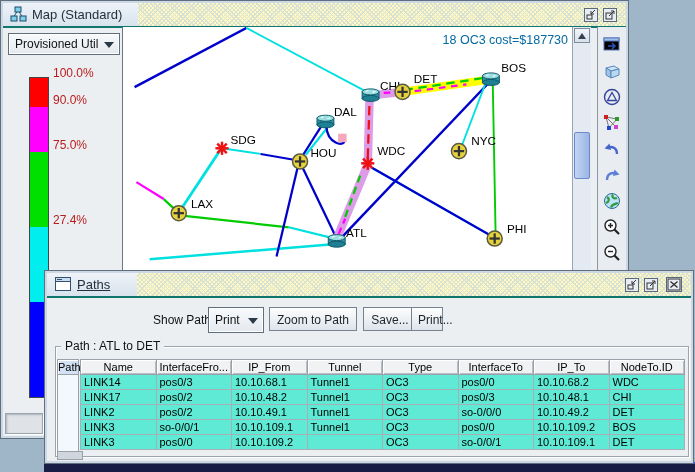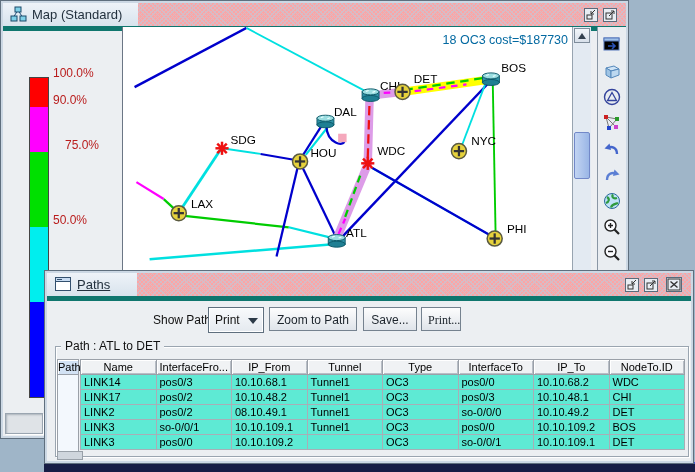--- a/index.html
+++ b/index.html
@@ -3,21 +3,21 @@
 <meta charset="utf-8">
 <style>
   html,body{margin:0;padding:0;}
   #root{position:relative;width:695px;height:472px;background:#9fb5c8;
         font-family:"Liberation Sans",sans-serif;overflow:hidden;}
   .abs{position:absolute;}
   
   .iframe{background:#eceff2;border:1px solid #5f6f7e;
           box-shadow:inset 0 0 0 2px #ccd8e4;}
   .titlebar{position:absolute;left:2px;top:2px;right:2px;height:23px;
-            background:#fca5a5;border-bottom:5px solid #0f766e;overflow:hidden;}
+            background:#fef9c3;border-bottom:2px solid #0f766e;overflow:hidden;}
   .titlebar .dither{position:absolute;inset:0;
      background-image:repeating-linear-gradient(45deg,#bccee0 0 1px,transparent 1px 3px),
                       repeating-linear-gradient(-45deg,#bccee0 0 1px,transparent 1px 3px);
      opacity:.55;}
   .titleplain{position:absolute;left:0;top:0;bottom:0;
      background:linear-gradient(#eef3f8,#d8e3ed);}
   .title-text{position:absolute;top:4px;font-size:13px;color:#23313e;white-space:nowrap;}
   .tbtn{position:absolute;top:5px;width:14px;height:14px;background:#e8edf3;
         border:1px solid #5a6a7a;box-sizing:border-box;cursor:pointer;}
   .tbtn svg{display:block;}
@@ -106,32 +106,36 @@
           </svg>
       </span>
       <span class="tbtn" style="left:600px;">
         <svg width="12" height="12" viewBox="0 0 12 12">
             <rect x="2" y="4" width="6" height="6" fill="none" stroke="#333"></rect>
             <path d="M5 7 L10 2 M10 2 l-3 0 M10 2 l0 3" stroke="#333" fill="none"></path>
           </svg>
       </span>
     </div>
 
+    <div class="combo" style="left:7px;top:32px;width:110px;height:20px;">
+      <span class="val">Provisioned Util</span>
+      <span class="arr"></span>
+    </div>
     <div id="legend-bar">
         <div class="leg-seg" style="height: 29px; background: rgb(255, 0, 0);"></div>
         <div class="leg-seg" style="height: 45px; background: rgb(255, 0, 255);"></div>
         <div class="leg-seg" style="height: 75px; background: rgb(0, 224, 0);"></div>
         <div class="leg-seg" style="height: 75px; background: rgb(0, 238, 238);"></div>
         <div class="leg-seg" style="height: 95px; background: rgb(0, 0, 255);"></div>
       </div>
     <div id="legend-labels">
         <div class="leg-label" style="top: 65px;">100.0%</div>
         <div class="leg-label" style="top: 92px;">90.0%</div>
-        <div class="leg-label" style="top: 137px; margin-left: 12px;">75.0%</div>
-        <div class="leg-label" style="top: 212px;">50.0%</div>
+        <div class="leg-label" style="top: 137px;">75.0%</div>
+        <div class="leg-label" style="top: 212px;">27.4%</div>
       </div>
 
     <div id="map-canvas-wrap">
       <svg id="map-canvas" width="450" height="409" viewBox="121 26 450 435">
           <line x1="119" y1="90" x2="238" y2="27" stroke="#0000cc" stroke-width="2.6"></line>
           <line x1="238" y1="27" x2="366" y2="95" stroke="#00e0e0" stroke-width="2"></line>
           <line x1="212" y1="155" x2="253" y2="161" stroke="#00e0e0" stroke-width="2"></line>
           <line x1="253" y1="161" x2="293" y2="168" stroke="#0000cc" stroke-width="2.2"></line>
           <line x1="210" y1="157" x2="167" y2="222" stroke="#00e0e0" stroke-width="3"></line>
           <line x1="163" y1="221" x2="150" y2="209" stroke="#00cc00" stroke-width="2.4"></line>
@@ -342,21 +346,21 @@
       </span>
     </div>
 
     <span class="label" style="left:108px;top:42px;">Show Path:</span>
     <div class="combo" style="left:163px;top:36px;width:54px;height:24px;">
       <span class="val" style="top:5px;">Print</span>
       <span class="arr" style="top:10px;"></span>
     </div>
     <button class="btn" style="left:224px;top:36px;width:88px;height:24px;">Zoom to Path</button>
     <button class="btn" style="left:318px;top:36px;width:54px;height:24px;">Save...</button>
-    <button class="btn" style="left:376px;top:36px;width:40px;height:24px;font-family:Liberation Serif, serif;">Print...</button>
+    <button class="btn" style="left:366px;top:36px;width:32px;height:24px;">Print...</button>
 
     <div id="paths-group">
       <span id="paths-group-title">Path : ATL to DET</span>
 
       <div id="path-col">
         <div class="hdr">Path</div>
         <div class="body"></div>
       </div>
       <div id="path-hscroll"></div>
 
@@ -401,21 +405,21 @@
                 <td>10.10.48.2</td>
                 <td>Tunnel1</td>
                 <td>OC3</td>
                 <td>pos0/3</td>
                 <td>10.10.48.1</td>
                 <td>CHI</td>
               </tr>
               <tr>
                 <td>LINK2</td>
                 <td>pos0/2</td>
-                <td>08.10.49.1</td>
+                <td>10.10.49.1</td>
                 <td>Tunnel1</td>
                 <td>OC3</td>
                 <td>so-0/0/0</td>
                 <td>10.10.49.2</td>
                 <td>DET</td>
               </tr>
               <tr>
                 <td>LINK3</td>
                 <td>so-0/0/1</td>
                 <td>10.10.109.1</td>

